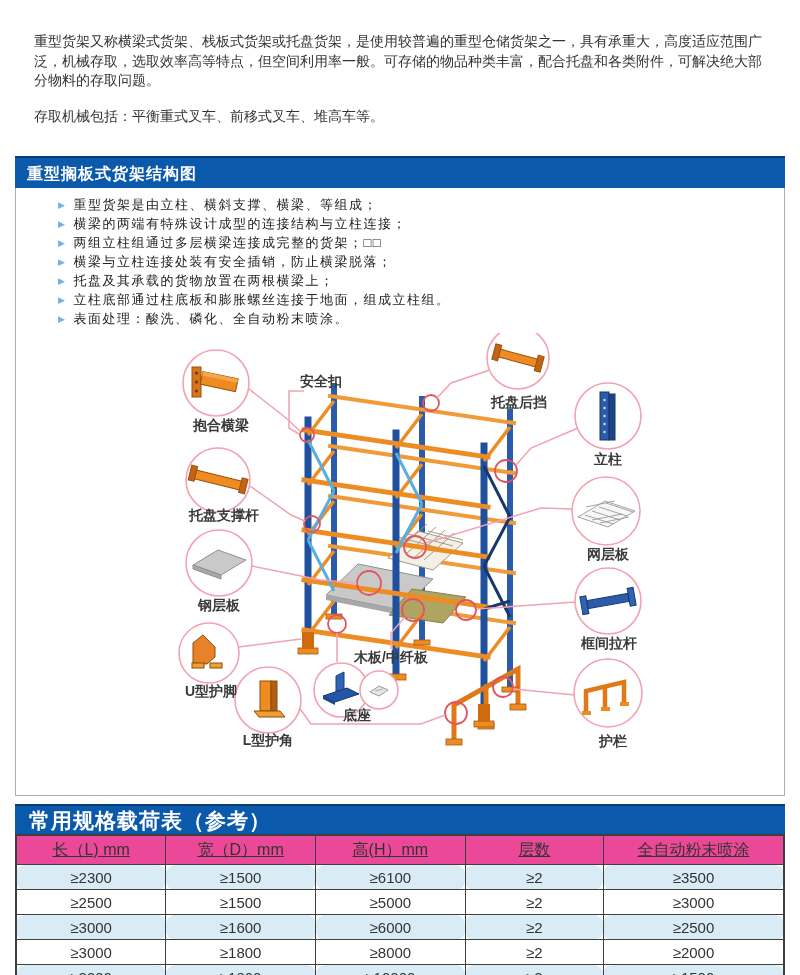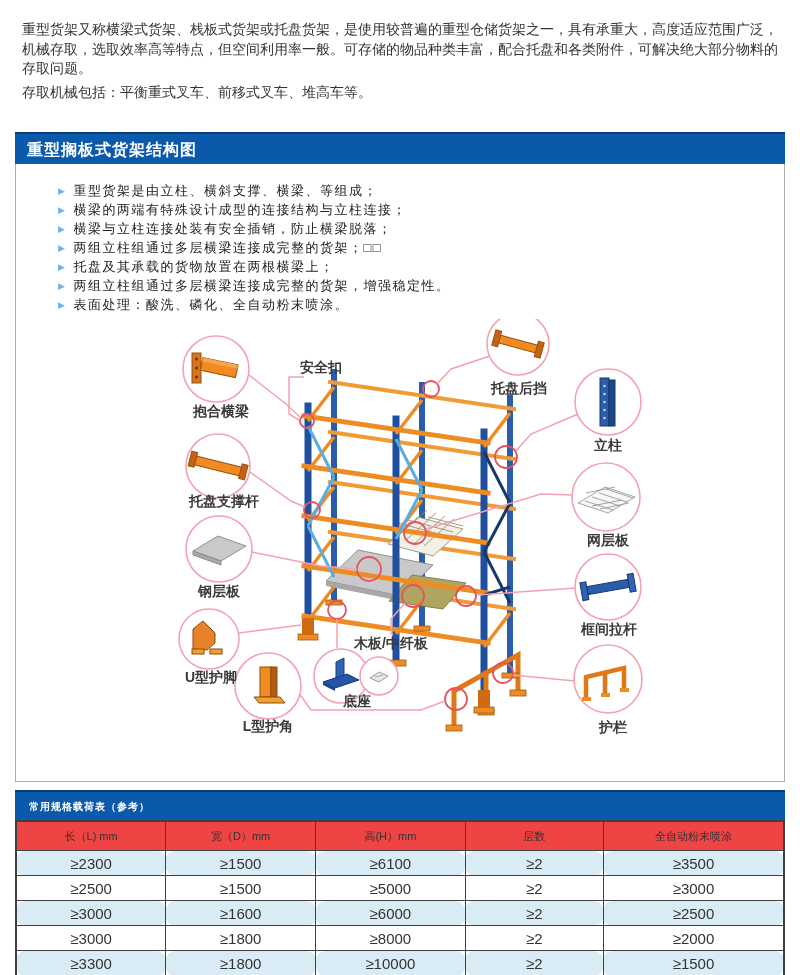--- a/index.html
+++ b/index.html
@@ -6,33 +6,33 @@
     --accent-blue:#0b59aa; --bar-top-edge:#083c77; --table-alt-row:#d9ecf6;
     --table-border:#3f3f3f; --text:#333333; --bullet-arrow:#74b2e2;
     --callout-pink:#f2a2b0; --marker-red:#e25560;
     --rack-blue:#1f509f; --rack-blue-light:#2a5cab; --rack-navy:#17386d;
     --rack-orange:#ee8c24; --rack-orange-dark:#c56312; --brace-blue:#58aede;
     --panel-gray:#c9c9c9; --panel-wood:#b0a560;
   }
   html,body{margin:0;padding:0;background:#fff;}
   body{width:800px;height:975px;font-family:"Liberation Sans",sans-serif;color:var(--text);overflow:hidden;}
   .intro{padding:16px 18px 0 18px;font-size:14px;line-height:19.5px;color:#333;}
-  .intro p{margin:4px;}
+  .intro p{margin:16px;}
   .section{margin:30px 15px 0 15px;}
   .blue-bar{background:var(--accent-blue);border-top:2px solid var(--bar-top-edge);color:#fff;font-size:16px;font-weight:bold;height:32px;line-height:32px;padding:0 12px;letter-spacing:1px;box-sizing:border-box;}
-  .box-content{border:1px solid #adadad;border-top:none;padding-top:18px;background:#fff;}
+  .box-content{border:1px solid #adadad;border-top:none;padding-top:8px;background:#fff;}
   ul.bullets{list-style:none;margin:0 0 0 42px;padding:0;}
   ul.bullets li{font-size:13px;line-height:18px;letter-spacing:1.5px;color:#222;white-space:nowrap;}
   ul.bullets .tri{color:var(--bullet-arrow);font-size:9px;margin-right:7px;position:relative;top:-1px;}
   svg.diagram{display:block;margin-top:4px;}
   .table-section{margin:8px 15px 0 15px;}
-  .table-bar{background:var(--accent-blue);border-top:2px solid var(--bar-top-edge);color:#fff;font-size:10px;font-weight:bold;height:30px;line-height:30px;padding:0 14px;letter-spacing:1px;box-sizing:border-box;}
+  .table-bar{background:var(--accent-blue);border-top:2px solid var(--bar-top-edge);color:#fff;font-size:21px;font-weight:bold;height:30px;line-height:30px;padding:0 14px;letter-spacing:1px;box-sizing:border-box;}
   table.spec{width:100%;border-collapse:collapse;border:2px solid var(--table-border);table-layout:fixed;}
   table.spec th, table.spec td{border:1px solid var(--table-border);text-align:center;font-weight:400;}
-  table.spec th{font-size:11px;height:26px;background:#ef4444;}
+  table.spec th{font-size:16px;height:26px;background:#ec4899;text-decoration:underline;}
   table.spec td{font-size:15px;height:22px;padding:1px 0;}
   table.spec tr.alt td{background:var(--table-alt-row);border-radius:9px;}
   
   .cb{stroke:var(--callout-pink);stroke-width:1.6;fill:#fff;}
   .cl{stroke:var(--callout-pink);stroke-width:1.5;fill:none;}
   .mk{stroke:var(--marker-red);stroke-width:1.8;fill:none;}
   .lbl{font-family:"Liberation Sans",sans-serif;font-size:14px;font-weight:600;fill:#3a3a3a;text-anchor:middle;}
   .colF{stroke:var(--rack-blue);stroke-width:7;stroke-linecap:square;}
   .colR{stroke:var(--rack-blue-light);stroke-width:6;stroke-linecap:square;}
   .beamF{stroke:var(--rack-orange);stroke-width:5;stroke-linecap:square;}
@@ -52,24 +52,24 @@
 </div>
 
 <div class="section">
   <div class="blue-bar">
     <span>重型搁板式货架结构图</span>
   </div>
   <div class="box-content">
     <ul class="bullets" id="bullet-list">
         <li><span class="tri">▶</span><span>重型货架是由立柱、横斜支撑、横梁、等组成；</span></li>
         <li><span class="tri">▶</span><span>横梁的两端有特殊设计成型的连接结构与立柱连接；</span></li>
+        <li><span class="tri">▶</span><span>两组立柱组通过多层横梁连接成完整的货架；□□</span></li>
         <li><span class="tri">▶</span><span>横梁与立柱连接处装有安全插销，防止横梁脱落；</span></li>
-        <li><span class="tri">▶</span><span>两组立柱组通过多层横梁连接成完整的货架；□□</span></li>
         <li><span class="tri">▶</span><span>托盘及其承载的货物放置在两根横梁上；</span></li>
-        <li><span class="tri">▶</span><span>两组立柱组通过多层横梁连接成完整的货架，增强稳定性。</span></li>
+        <li><span class="tri">▶</span><span>立柱底部通过柱底板和膨胀螺丝连接于地面，组成立柱组。</span></li>
         <li><span class="tri">▶</span><span>表面处理：酸洗、磷化、全自动粉末喷涂。</span></li>
       </ul>
 
     <svg class="diagram" width="100%" height="462" viewBox="15 330 768 462" xmlns="http://www.w3.org/2000/svg">
 
       <g>
 
         <line class="colR" x1="333" y1="383" x2="333" y2="613"></line>
         <line class="colR" x1="421" y1="396" x2="421" y2="639"></line>
         <line class="colR" x1="509" y1="409" x2="509" y2="686"></line>

